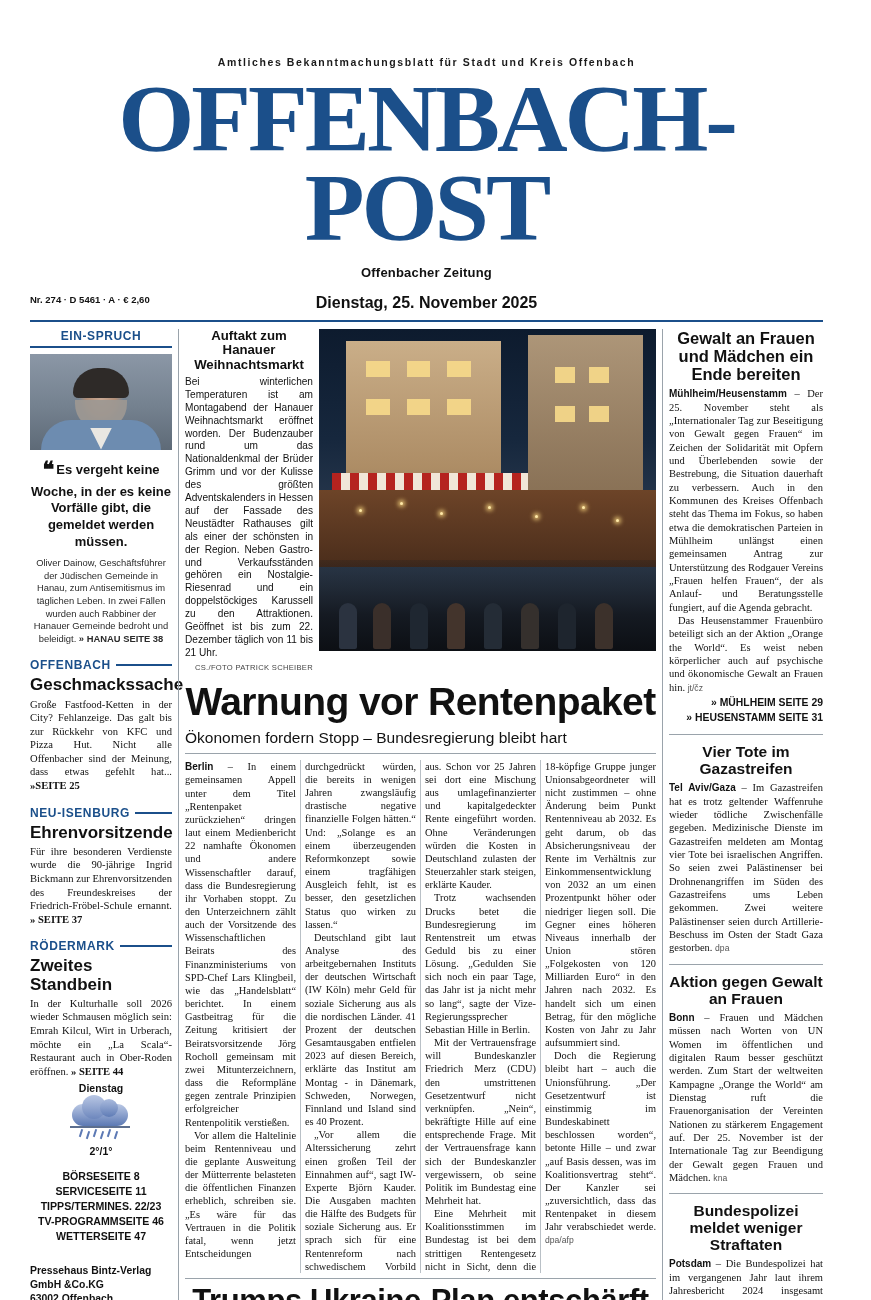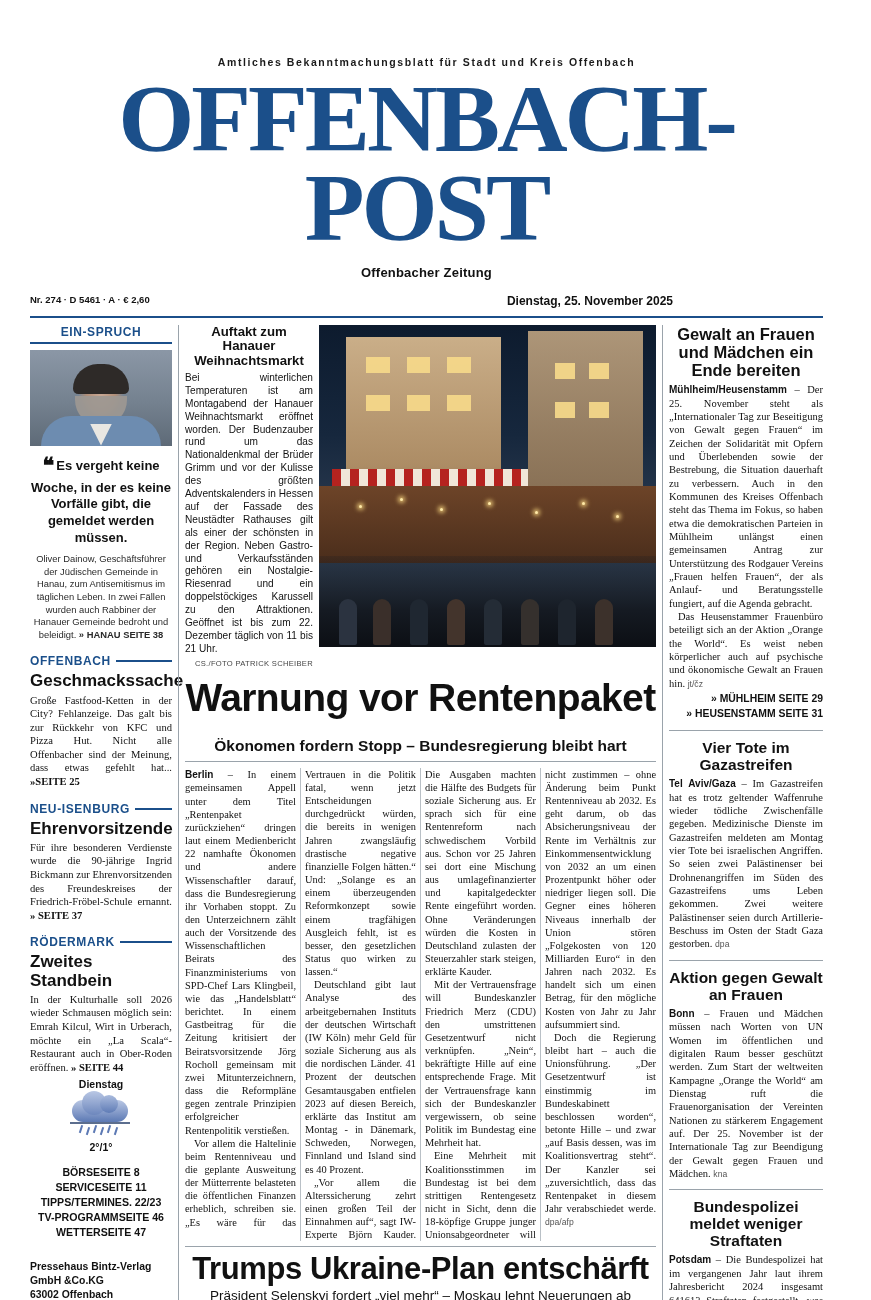--- a/index.html
+++ b/index.html
@@ -40,21 +40,21 @@
   .logo-rule-row .rule { flex: 1; height: 3px; background: #1b4f8a; }
   .logo-rule-row .sub {
     font-size: 13px; font-weight: 700; color: #111; white-space: nowrap;
     letter-spacing: .2px;
   }
   .issue-row {
     display: flex; align-items: flex-start; margin-top: 4px;
     font-size: 9.5px; font-weight: 700;
   }
   .issue-left { width: 150px; }
-  .issue-center { flex: 1; text-align: right; font-size: 12px; font-weight: 700; }
+  .issue-center { flex: 1; text-align: center; font-size: 16px; font-weight: 700; }
   .issue-right { width: 150px; }
   .masthead-bottom-rule { height: 2px; background: #1b4f8a; margin-top: 8px; }
 
   
   .grid {
     display: flex;
     margin-top: 7px;
     height: 1075px;
   }
   .col-left   { width: 148px; flex: 0 0 148px; padding-right: 6px; }
@@ -212,22 +212,22 @@
     position: absolute; width: 3px; height: 3px; border-radius: 50%;
     background: #ffe9a8; box-shadow: 0 0 4px 2px rgba(255,220,130,.8);
   }
 
   .main-head {
     text-align: center;
     font-size: 39px; font-weight: 700; line-height: 1.0;
     margin-top: 10px; letter-spacing: -.6px;
   }
   .main-sub {
-    text-align: center; font-size: 15.5px; font-weight: 700;
-    margin-top: 20px; margin-bottom: 6px;
+    text-align: left; font-size: 15.5px; font-weight: 400;
+    margin-top: 8px; margin-bottom: 6px;
   }
   .rule-thin { height: 1px; background: #9aa3ab; margin: 5px 0 6px; }
 
   .cols4 {
     column-count: 4; column-gap: 9px;
     column-rule: 1px solid #b9c0c6;
     font-family: "Liberation Serif", serif;
     font-size: 10.4px; line-height: 1.265;
     text-align: justify; hyphens: auto; -webkit-hyphens: auto;
   }
@@ -463,20 +463,21 @@
       <div class="rule-thin"></div>
 
       <div class="cols4">
         <p>
           <span class="dateline">Berlin</span>
           <span>– In einem gemeinsamen Appell unter dem Titel „Rentenpaket zurückziehen“ dringen laut einem Medienbericht 22 namhafte Ökonomen und andere Wissenschaftler darauf, dass die Bundesregierung ihr Vorhaben stoppt. Zu den Unterzeichnern zählt auch der Vorsitzende des Wissenschaftlichen Beirats des Finanzministeriums von SPD-Chef Lars Klingbeil, wie das „Handelsblatt“ berichtet. In einem Gastbeitrag für die Zeitung kritisiert der Beiratsvorsitzende Jörg Rocholl gemeinsam mit zwei Mitunterzeichnern, dass die Reformpläne gegen zentrale Prinzipien erfolgreicher Rentenpolitik verstießen.</span>
         </p>
         <p>Vor allem die Haltelinie beim Rentenniveau und die geplante Ausweitung der Mütterrente belasteten die öffentlichen Finanzen erheblich, schreiben sie. „Es wäre für das Vertrauen in die Politik fatal, wenn jetzt Entscheidungen durchgedrückt würden, die bereits in wenigen Jahren zwangsläufig drastische negative finanzielle Folgen hätten.“ Und: „Solange es an einem überzeugenden Reformkonzept sowie einem tragfähigen Ausgleich fehlt, ist es besser, den gesetzlichen Status quo wirken zu lassen.“</p>
         <p>Deutschland gibt laut Analyse des arbeitgebernahen Instituts der deutschen Wirtschaft (IW Köln) mehr Geld für soziale Sicherung aus als die nordischen Länder. 41 Prozent der deutschen Gesamtausgaben entfielen 2023 auf diesen Bereich, erklärte das Institut am Montag - in Dänemark, Schweden, Norwegen, Finnland und Island sind es 40 Prozent.</p>
         <p>„Vor allem die Alterssicherung zehrt einen großen Teil der Einnahmen auf“, sagt IW-Experte Björn Kauder. Die Ausgaben machten die Hälfte des Budgets für soziale Sicherung aus. Er sprach sich für eine Rentenreform nach schwedischem Vorbild aus. Schon vor 25 Jahren sei dort eine Mischung aus umlagefinanzierter und kapitalgedeckter Rente eingeführt worden. Ohne Veränderungen würden die Kosten in Deutschland zulasten der Steuerzahler stark steigen, erklärte Kauder.</p>
+        <p>Trotz wachsenden Drucks betet die Bundesregierung im Rentenstreit um etwas Geduld bis zu einer Lösung. „Gedulden Sie sich noch ein paar Tage, das Jahr ist ja nicht mehr so lang“, sagte der Vize-Regierungssprecher Sebastian Hille in Berlin.</p>
         <p>Mit der Vertrauensfrage will Bundeskanzler Friedrich Merz (CDU) den umstrittenen Gesetzentwurf nicht verknüpfen. „Nein“, bekräftigte Hille auf eine entsprechende Frage. Mit der Vertrauensfrage kann sich der Bundeskanzler vergewissern, ob seine Politik im Bundestag eine Mehrheit hat.</p>
         <p>Eine Mehrheit mit Koalitionsstimmen im Bundestag ist bei dem strittigen Rentengesetz nicht in Sicht, denn die 18-köpfige Gruppe junger Unionsabgeordneter will nicht zustimmen – ohne Änderung beim Punkt Rentenniveau ab 2032. Es geht darum, ob das Absicherungsniveau der Rente im Verhältnis zur Einkommensentwicklung von 2032 an um einen Prozentpunkt höher oder niedriger liegen soll. Die Gegner eines höheren Niveaus innerhalb der Union stören „Folgekosten von 120 Milliarden Euro“ in den Jahren nach 2032. Es handelt sich um einen Betrag, für den mögliche Kosten von Jahr zu Jahr aufsummiert sind.</p>
         <p>
           <span>Doch die Regierung bleibt hart – auch die Unionsführung. „Der Gesetzentwurf ist einstimmig im Bundeskabinett beschlossen worden“, betonte Hille – und zwar „auf Basis dessen, was im Koalitionsvertrag steht“. Der Kanzler sei „zuversichtlich, dass das Rentenpaket in diesem Jahr verabschiedet werde.</span>
           <span class="agency">dpa/afp</span>
         </p>
       </div>
 
       <div class="rule-thin"></div>
       <h2 class="trump-head">Trumps Ukraine-Plan entschärft</h2>

